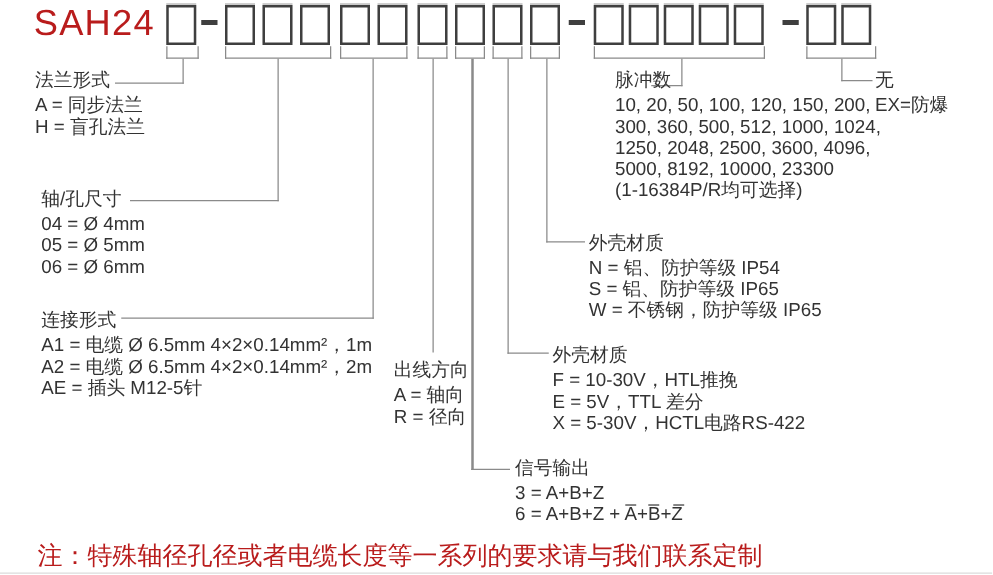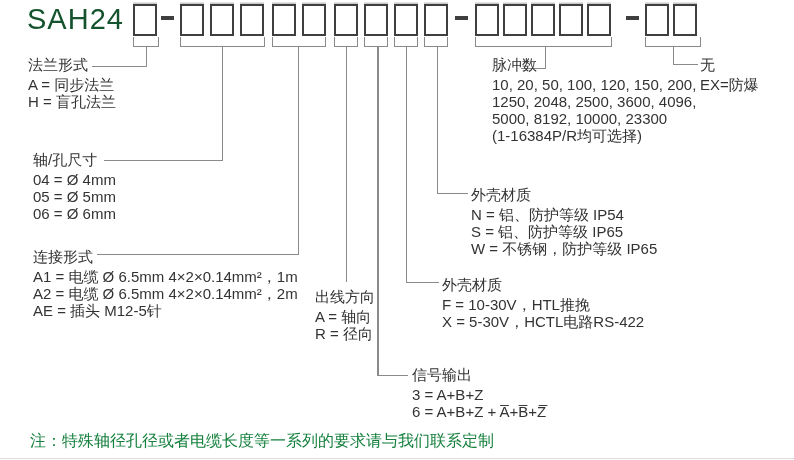--- a/index.html
+++ b/index.html
@@ -8,21 +8,21 @@
     position:relative;
     width:794px; height:460px;
     background:#ffffff;
     font-family:"Liberation Sans","DejaVu Sans",sans-serif;
     color:#333333;
     overflow:hidden;
   }
   .model-prefix {
     position:absolute; left:27px; top:2px;
     font-size:29px; line-height:34px; letter-spacing:1px;
-    color:#14532d; font-weight:500;
+    color:#b91c1c; font-weight:500;
   }
   .code-box {
     position:absolute; top:4px; width:24px; height:32px;
     border:2.5px solid #3f3f3f;
     background:#ffffff;
     box-shadow:0 -1.5px 0 0 #c9c9c9;
   }
   .sep-dash {
     position:absolute; top:16px; width:13px; height:4px;
     background:#3f3f3f;
@@ -33,21 +33,21 @@
     border-right:1.5px solid #8a8a8a;
     border-bottom:1.5px solid #8a8a8a;
   }
   .vline { position:absolute; width:1.5px; background:#8a8a8a; }
   .hline { position:absolute; height:1.5px; background:#8a8a8a; }
   .section { position:absolute; font-size:15px; line-height:17px; white-space:nowrap; }
   .sec-title { margin-bottom:3px; color:#333333; }
   .sec-item  { color:#333333; }
   .note {
     position:absolute; left:30px; top:431px;
-    font-size:16px; color:#15803d; white-space:nowrap;
+    font-size:20px; color:#b91c1c; white-space:nowrap;
   }
   .bottom-rule {
     position:absolute; left:0; top:458px; width:794px; height:1px;
     background:#dcdcdc;
   }
 </style>
 </head>
 <body>
 
 <div class="stage">
@@ -132,33 +132,35 @@
 
   <div class="section" style="left:412px;top:366px">
     <div class="sec-title">信号输出</div>
     <div class="sec-item">3 = A+B+Z</div>
     <div class="sec-item">6 = A+B+Z + A̅+B̅+Z̅</div>
   </div>
 
   <div class="section" style="left:442px;top:276px">
     <div class="sec-title">外壳材质</div>
     <div class="sec-item">F = 10-30V，HTL推挽</div>
+    <div class="sec-item">E = 5V，TTL 差分</div>
     <div class="sec-item">X = 5-30V，HCTL电路RS-422</div>
   </div>
 
   <div class="section" style="left:471px;top:186px">
     <div class="sec-title">外壳材质</div>
     <div class="sec-item">N = 铝、防护等级 IP54</div>
     <div class="sec-item">S = 铝、防护等级 IP65</div>
     <div class="sec-item">W = 不锈钢，防护等级 IP65</div>
   </div>
 
   <div class="section" style="left:492px;top:56px">
     <div class="sec-title">脉冲数</div>
     <div class="sec-item">10, 20, 50, 100, 120, 150, 200,</div>
+    <div class="sec-item">300, 360, 500, 512, 1000, 1024,</div>
     <div class="sec-item">1250, 2048, 2500, 3600, 4096,</div>
     <div class="sec-item">5000, 8192, 10000, 23300</div>
     <div class="sec-item">(1-16384P/R均可选择)</div>
   </div>
 
   <div class="section" style="left:700px;top:56px">
     <div class="sec-title">无</div>
     <div class="sec-item">EX=防爆</div>
   </div>
 

